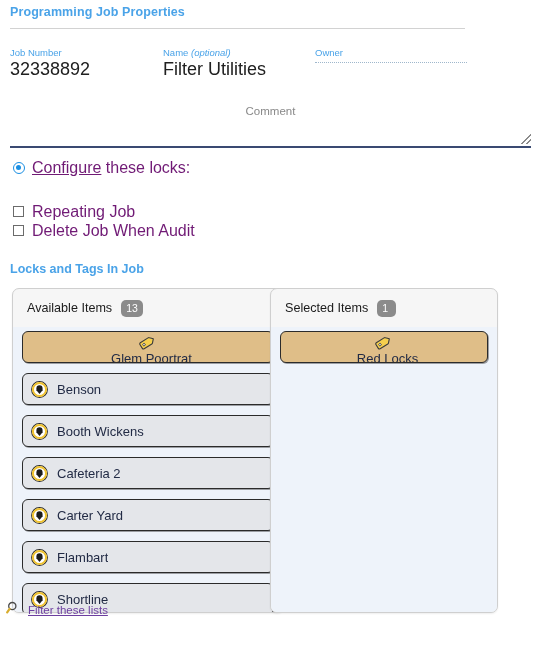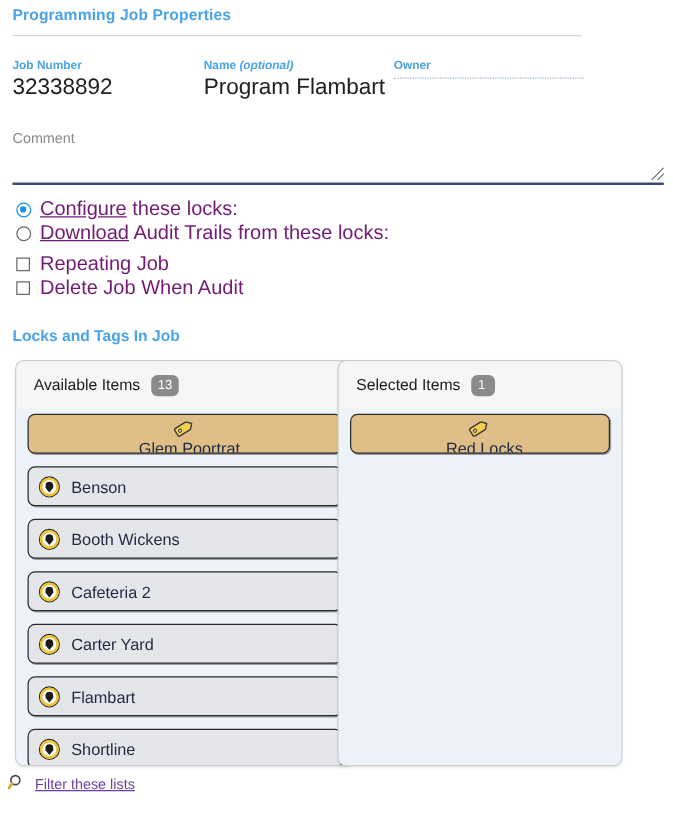--- a/index.html
+++ b/index.html
@@ -39,21 +39,20 @@
   
   .field {
     position: absolute;
     top: 47px;
   }
   .field-label {
     font-size: 9.5px;
     color: #4aa3e8;
     line-height: 12px;
     white-space: nowrap;
-    font-weight: bold;
   }
   .field-label i { font-style: italic; }
   .field-value {
     font-size: 18px;
     color: #202020;
     line-height: 19px;
     margin-top: 1px;
     white-space: nowrap;
   }
   .field-value.placeholder { color: #a9a9a9; }
@@ -67,20 +66,21 @@
   #field-job-number { left: 10px; }
   #field-name       { left: 163px; }
   #field-owner      { left: 315px; }
 
   
   .comment-wrap {
     position: absolute;
     left: 10px;
     top: 104px;
     width: 521px;
+    text-align: center;
   }
   .comment-label {
     font-size: 11.5px;
     color: #888;
     line-height: 14px;
   }
   .comment-box {
     height: 28px;
     border-bottom: 2px solid #3a4a72;
     position: relative;
@@ -229,21 +229,21 @@
     font-size: 13px;
     color: #222b45;
     white-space: nowrap;
     overflow: hidden;
   }
 
   
   .footer-link-row {
     position: absolute;
     left: 6px;
-    top: 618px;
+    top: 600px;
     display: flex;
     align-items: center;
     justify-content: center;
   }
   .footer-link {
     font-size: 11.5px;
     color: #6d3fa0;
     text-decoration: underline;
     margin-left: 6px;
     cursor: pointer;
@@ -255,43 +255,39 @@
 <div class="page-title">Programming Job Properties</div>
 <div class="title-rule"></div>
 
 <div class="field" id="field-job-number">
   <div class="field-label">Job Number</div>
   <div class="field-value">32338892</div>
 </div>
 
 <div class="field" id="field-name">
   <div class="field-label"><span>Name </span><i>(optional)</i></div>
-  <div class="field-value">Program Flambart</div>
+  <div class="field-value">Filter Utilities</div>
 </div>
 
 <div class="field" id="field-owner">
   <div class="field-label">Owner</div>
   <div class="dotted-underline"></div>
 </div>
 
 <div class="comment-wrap">
   <div class="comment-label">Comment</div>
   <div class="comment-box">
     <div class="resize-grip"></div>
   </div>
 </div>
 
 <div class="choice-group" id="radio-group">
   <div class="choice-row">
     <span class="radio-mark checked"></span>
     <span class="choice-label"><span class="u">Configure</span><span> these locks:</span></span>
-  </div>
-  <div class="choice-row">
-    <span class="radio-mark"></span>
-    <span class="choice-label"><span class="u">Download</span><span> Audit Trails from these locks:</span></span>
   </div>
 </div>
 
 <div class="choice-group" id="check-group">
   <div class="choice-row">
     <span class="check-mark"></span>
     <span class="choice-label u">Repeating Job</span>
   </div>
   <div class="choice-row">
     <span class="check-mark"></span>

